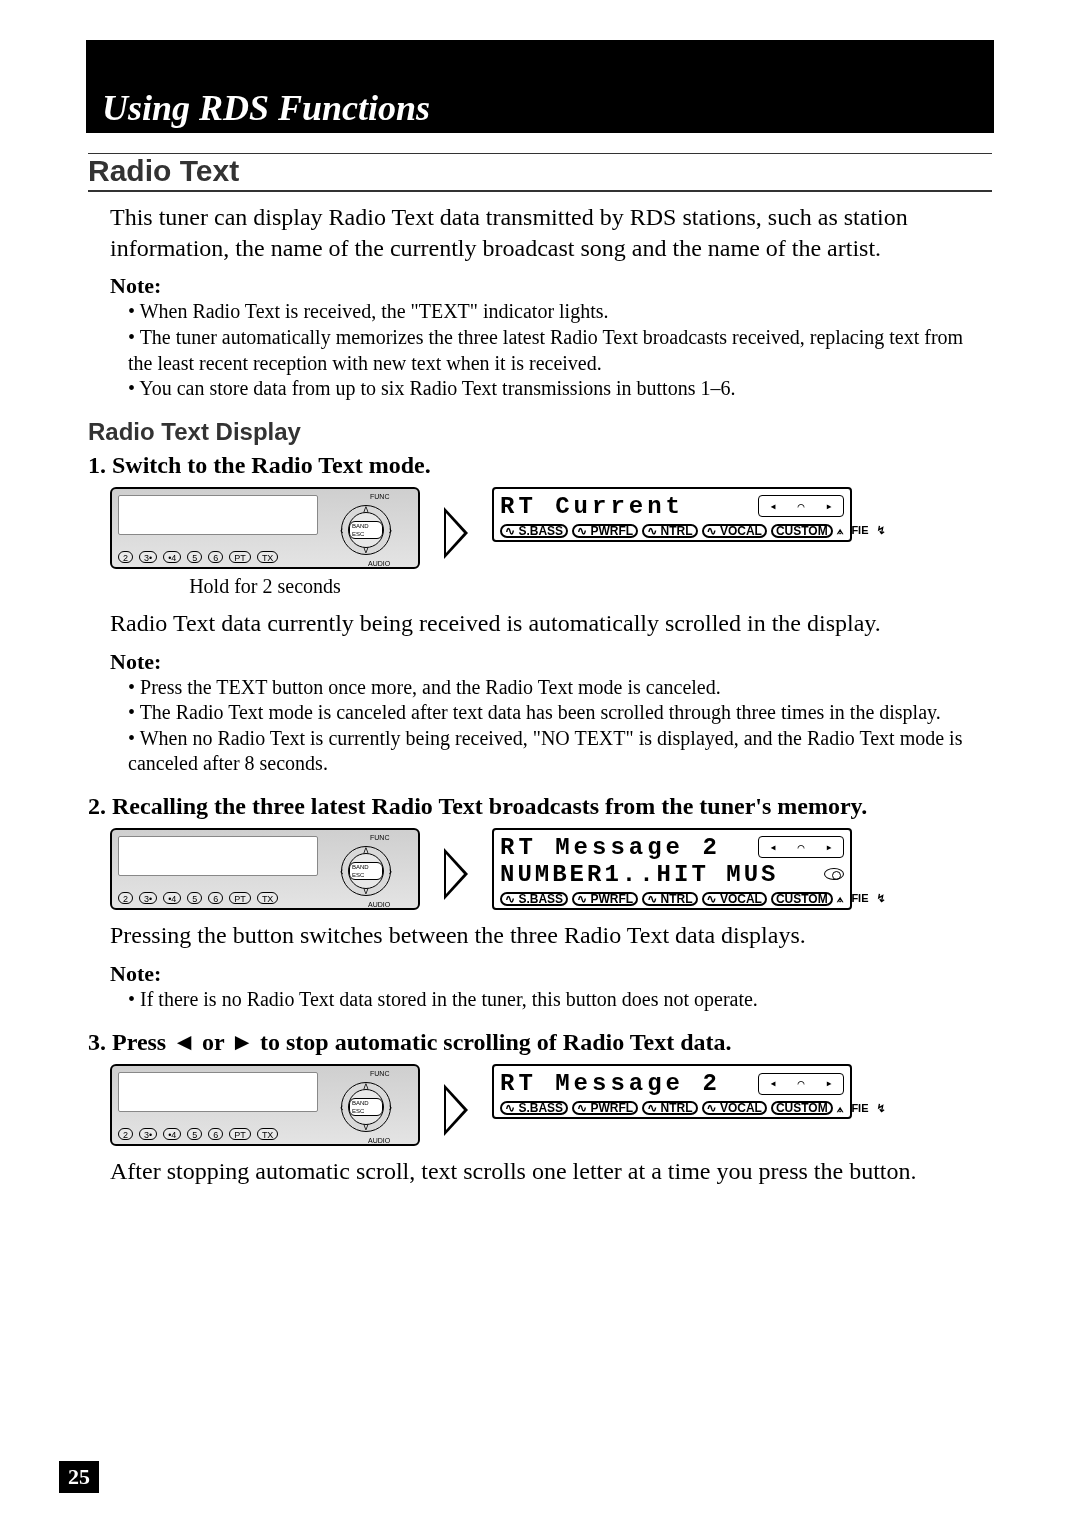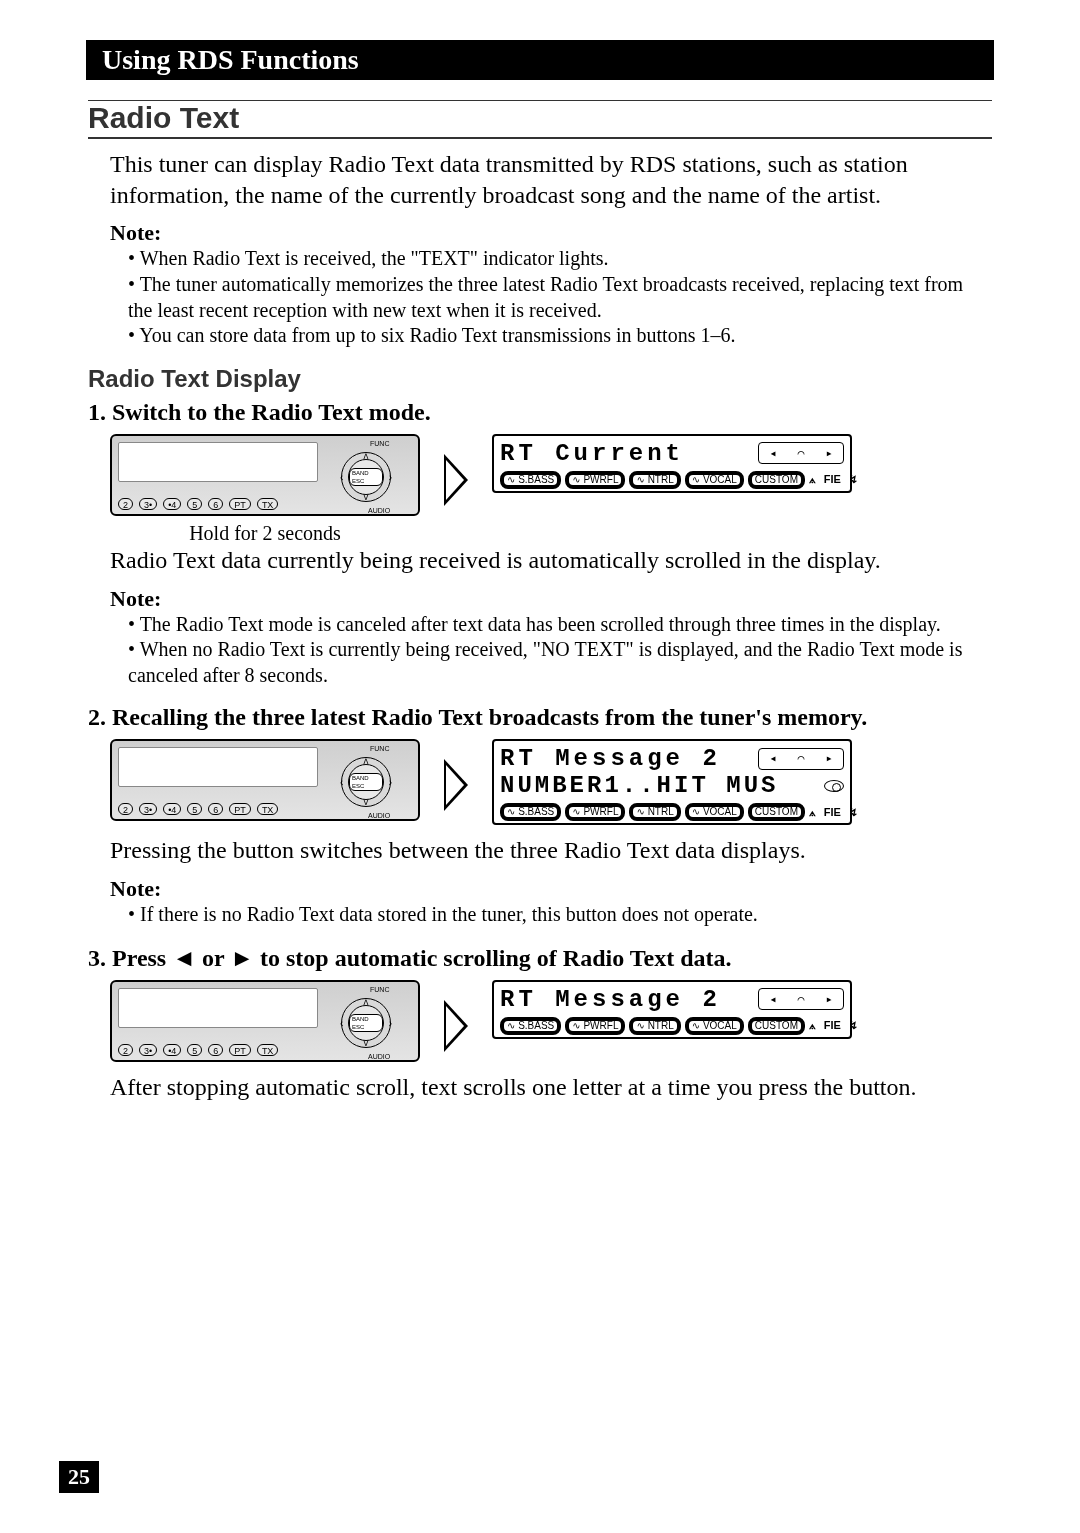--- a/index.html
+++ b/index.html
@@ -12,22 +12,24 @@
       position: relative;
       padding: 40px 88px 40px 88px;
     }
     .header-bar {
       background: #000;
       color: #fff;
       padding: 4px 16px;
       margin: 0 -2px 20px -2px;
     }
     .header-bar h1 {
-      font-weight: bold;
-      font-size: 28px;
+      font-style: italic;
+      font-weight: bold;
+      font-size: 36px;
+      margin-top: 43px;
     }
     .section-title {
       font-family: Arial, Helvetica, sans-serif;
       font-weight: bold;
       font-size: 30px;
       color: #333;
       border-bottom: 2px solid #333;
       border-top: 1px solid #333;
       padding: 0 0 2px 0;
       margin-bottom: 10px;
@@ -196,26 +198,26 @@
       width: 86px; height: 22px;
       display:flex; align-items:center; justify-content:space-around;
       font-size: 12px;
     }
     .lcd-bottom {
       display:flex; gap:4px; align-items:center;
       margin-top: 4px;
       flex-wrap: nowrap;
     }
     .lcd-tag {
-      border:4px solid #000000;
+      border:2px solid #000000;
       border-radius: 8px;
-      font-size: 10px;
+      font-size: 12px;
       padding: 0 3px;
       font-family: Arial, sans-serif;
-      font-weight: normal;
+      font-weight: bold;
       line-height: 10px;
       white-space: nowrap;
     }
     .lcd-glyph { font-size: 11px; margin-left:auto; display:flex; gap:8px; font-family: Arial,sans-serif; font-weight:bold;}
     .cd-icon {
       width: 20px; height: 12px;
       border: 1px solid #000;
       border-radius: 10px 10px 10px 10px / 6px 6px 6px 6px;
       position: relative;
     }
@@ -305,23 +307,24 @@
       <span class="lcd-glyph">
         <span>⟑</span>
         <span>FIE</span>
         <span>↯</span>
       </span>
     </div>
   </div>
 </div>
 <p class="panel-caption">Hold for 2 seconds</p>
 
-<p class="body-text" style="">Radio Text data currently being received is automatically scrolled in the display.</p>
+<p class="body-text" style="margin-top:10px;">Radio Text data currently being received is automatically scrolled in the display.</p>
 <p class="note-label">Note:</p>
 <ul class="note-list">
+  <li>Press the TEXT button once more, and the Radio Text mode is canceled.</li>
   <li>The Radio Text mode is canceled after text data has been scrolled through three times in the display.</li>
   <li>When no Radio Text is currently being received, "NO TEXT" is displayed, and the Radio Text mode is canceled after 8 seconds.</li>
 </ul>
 
 <p class="step-title">
   <span class="num">2.</span>
   <span>Recalling the three latest Radio Text broadcasts from the tuner's memory.</span>
 </p>
 <div class="step-row">
   <div class="radio-panel">

